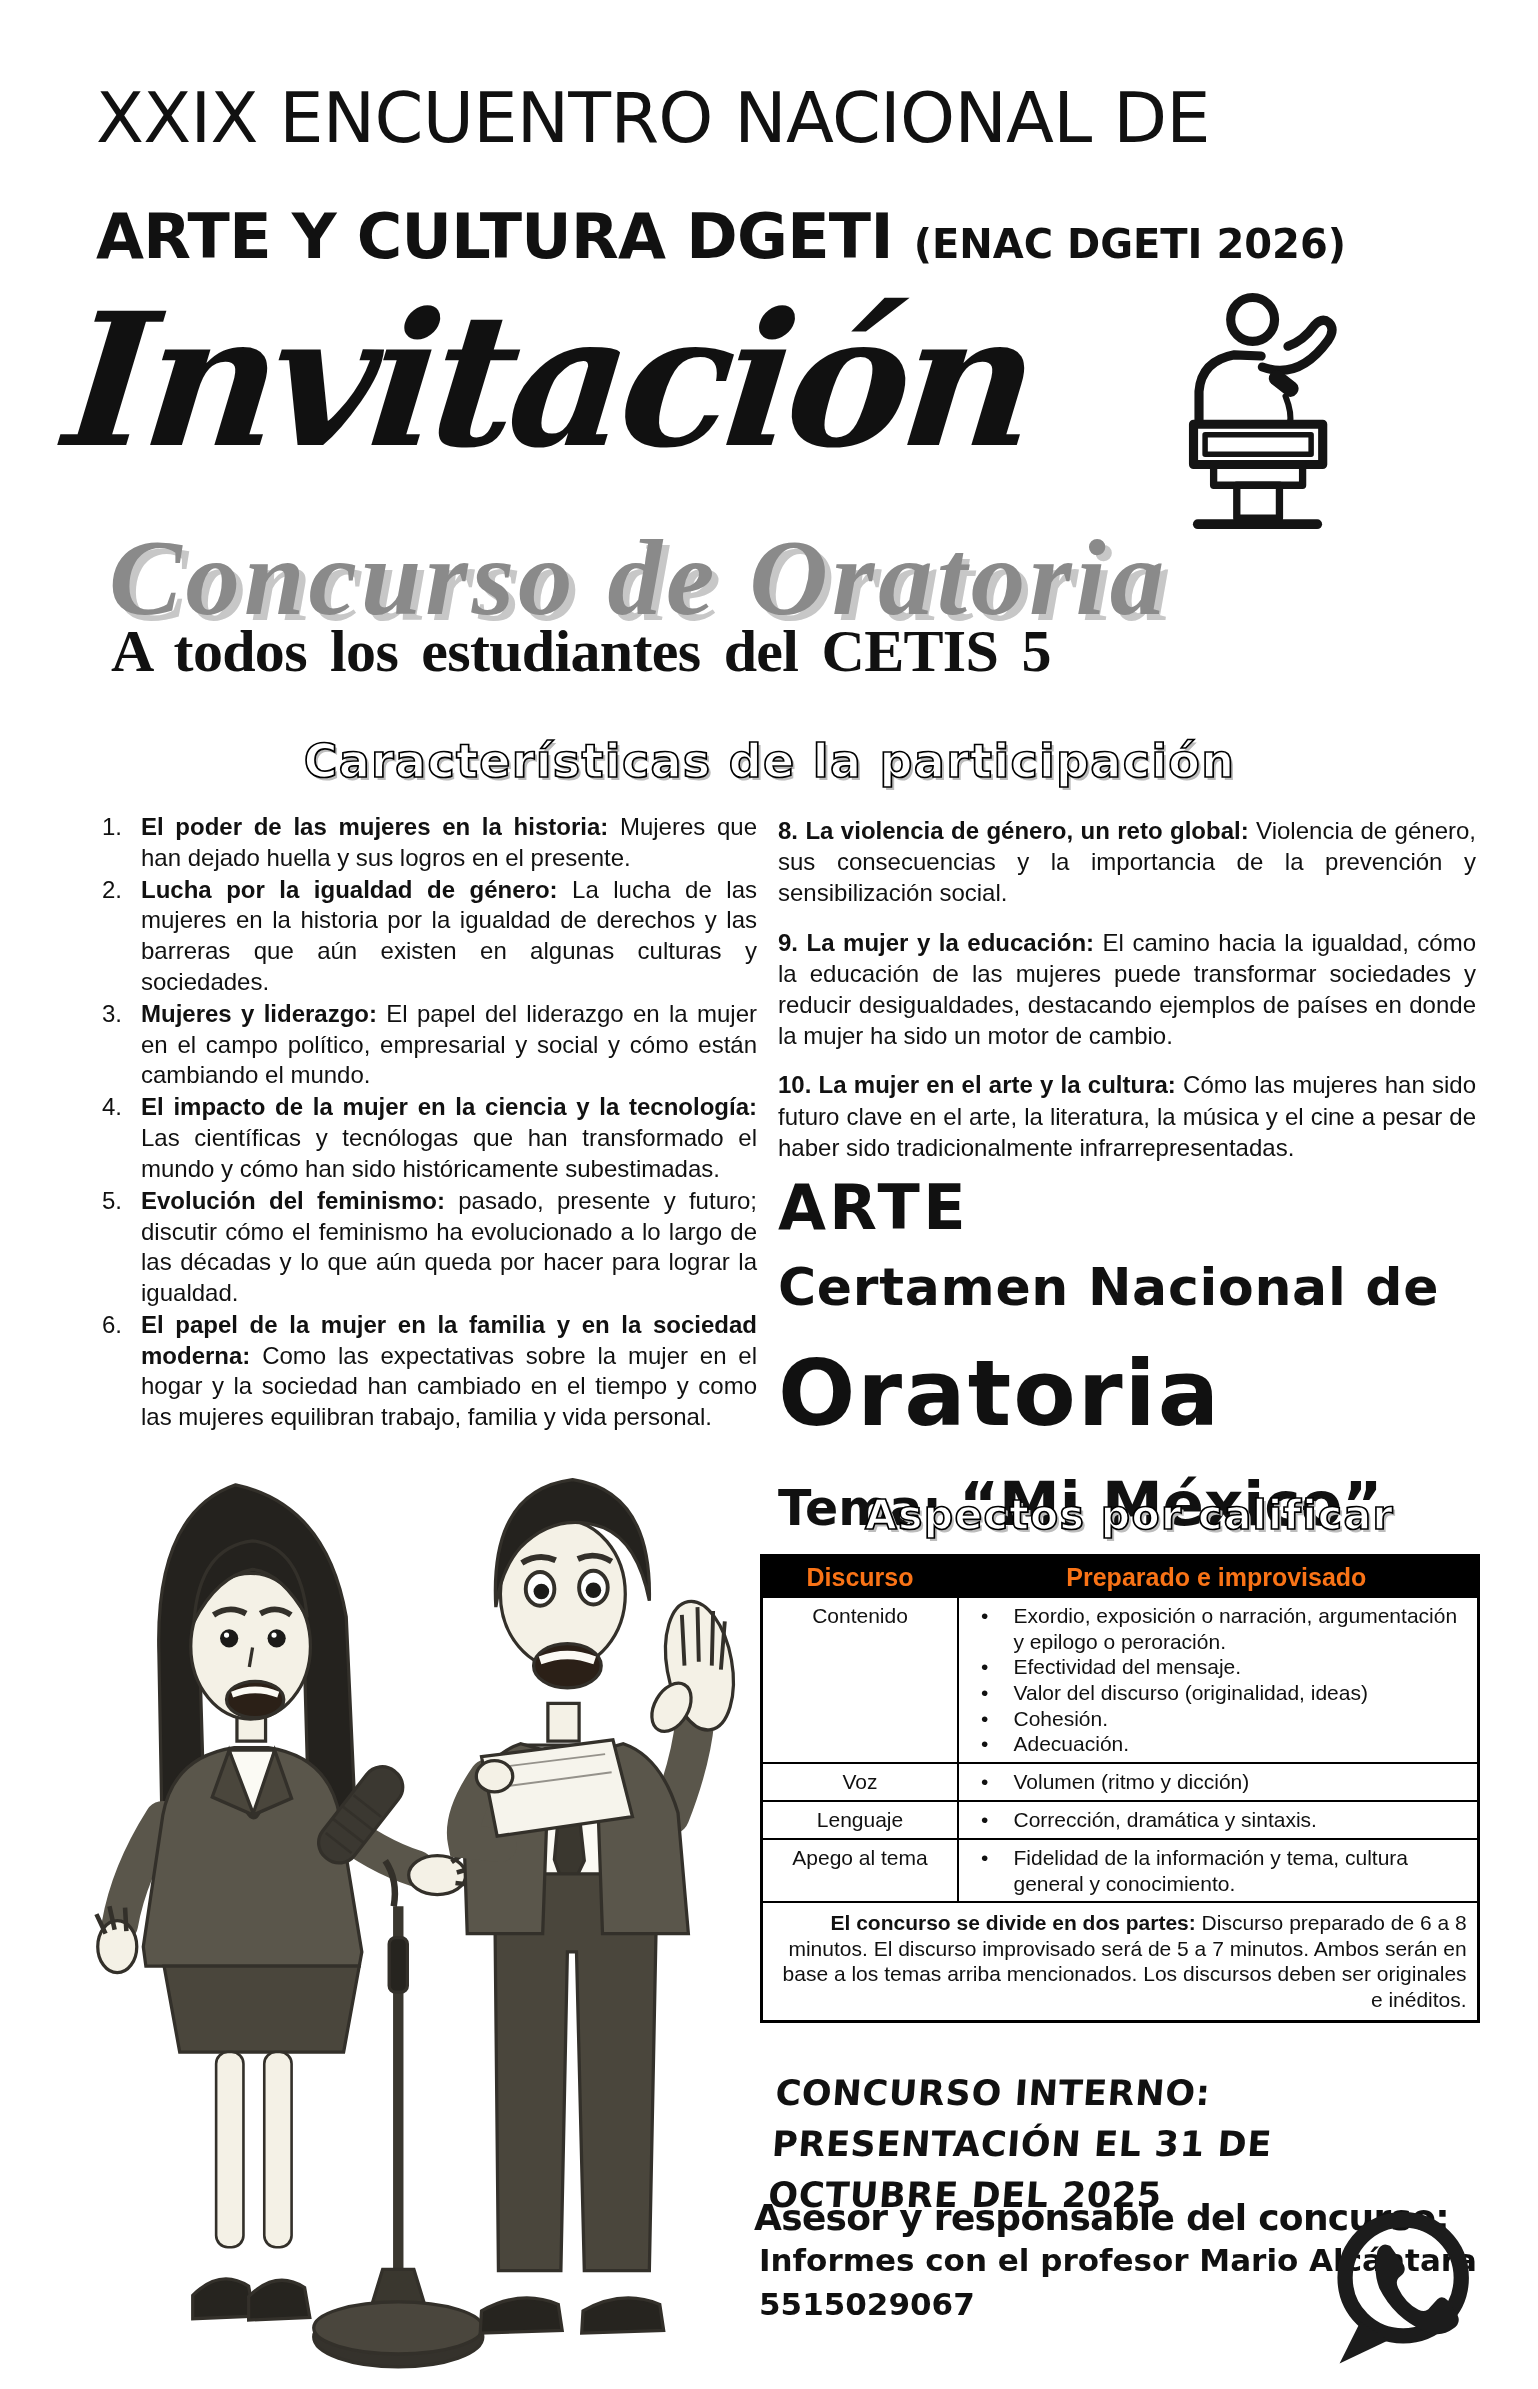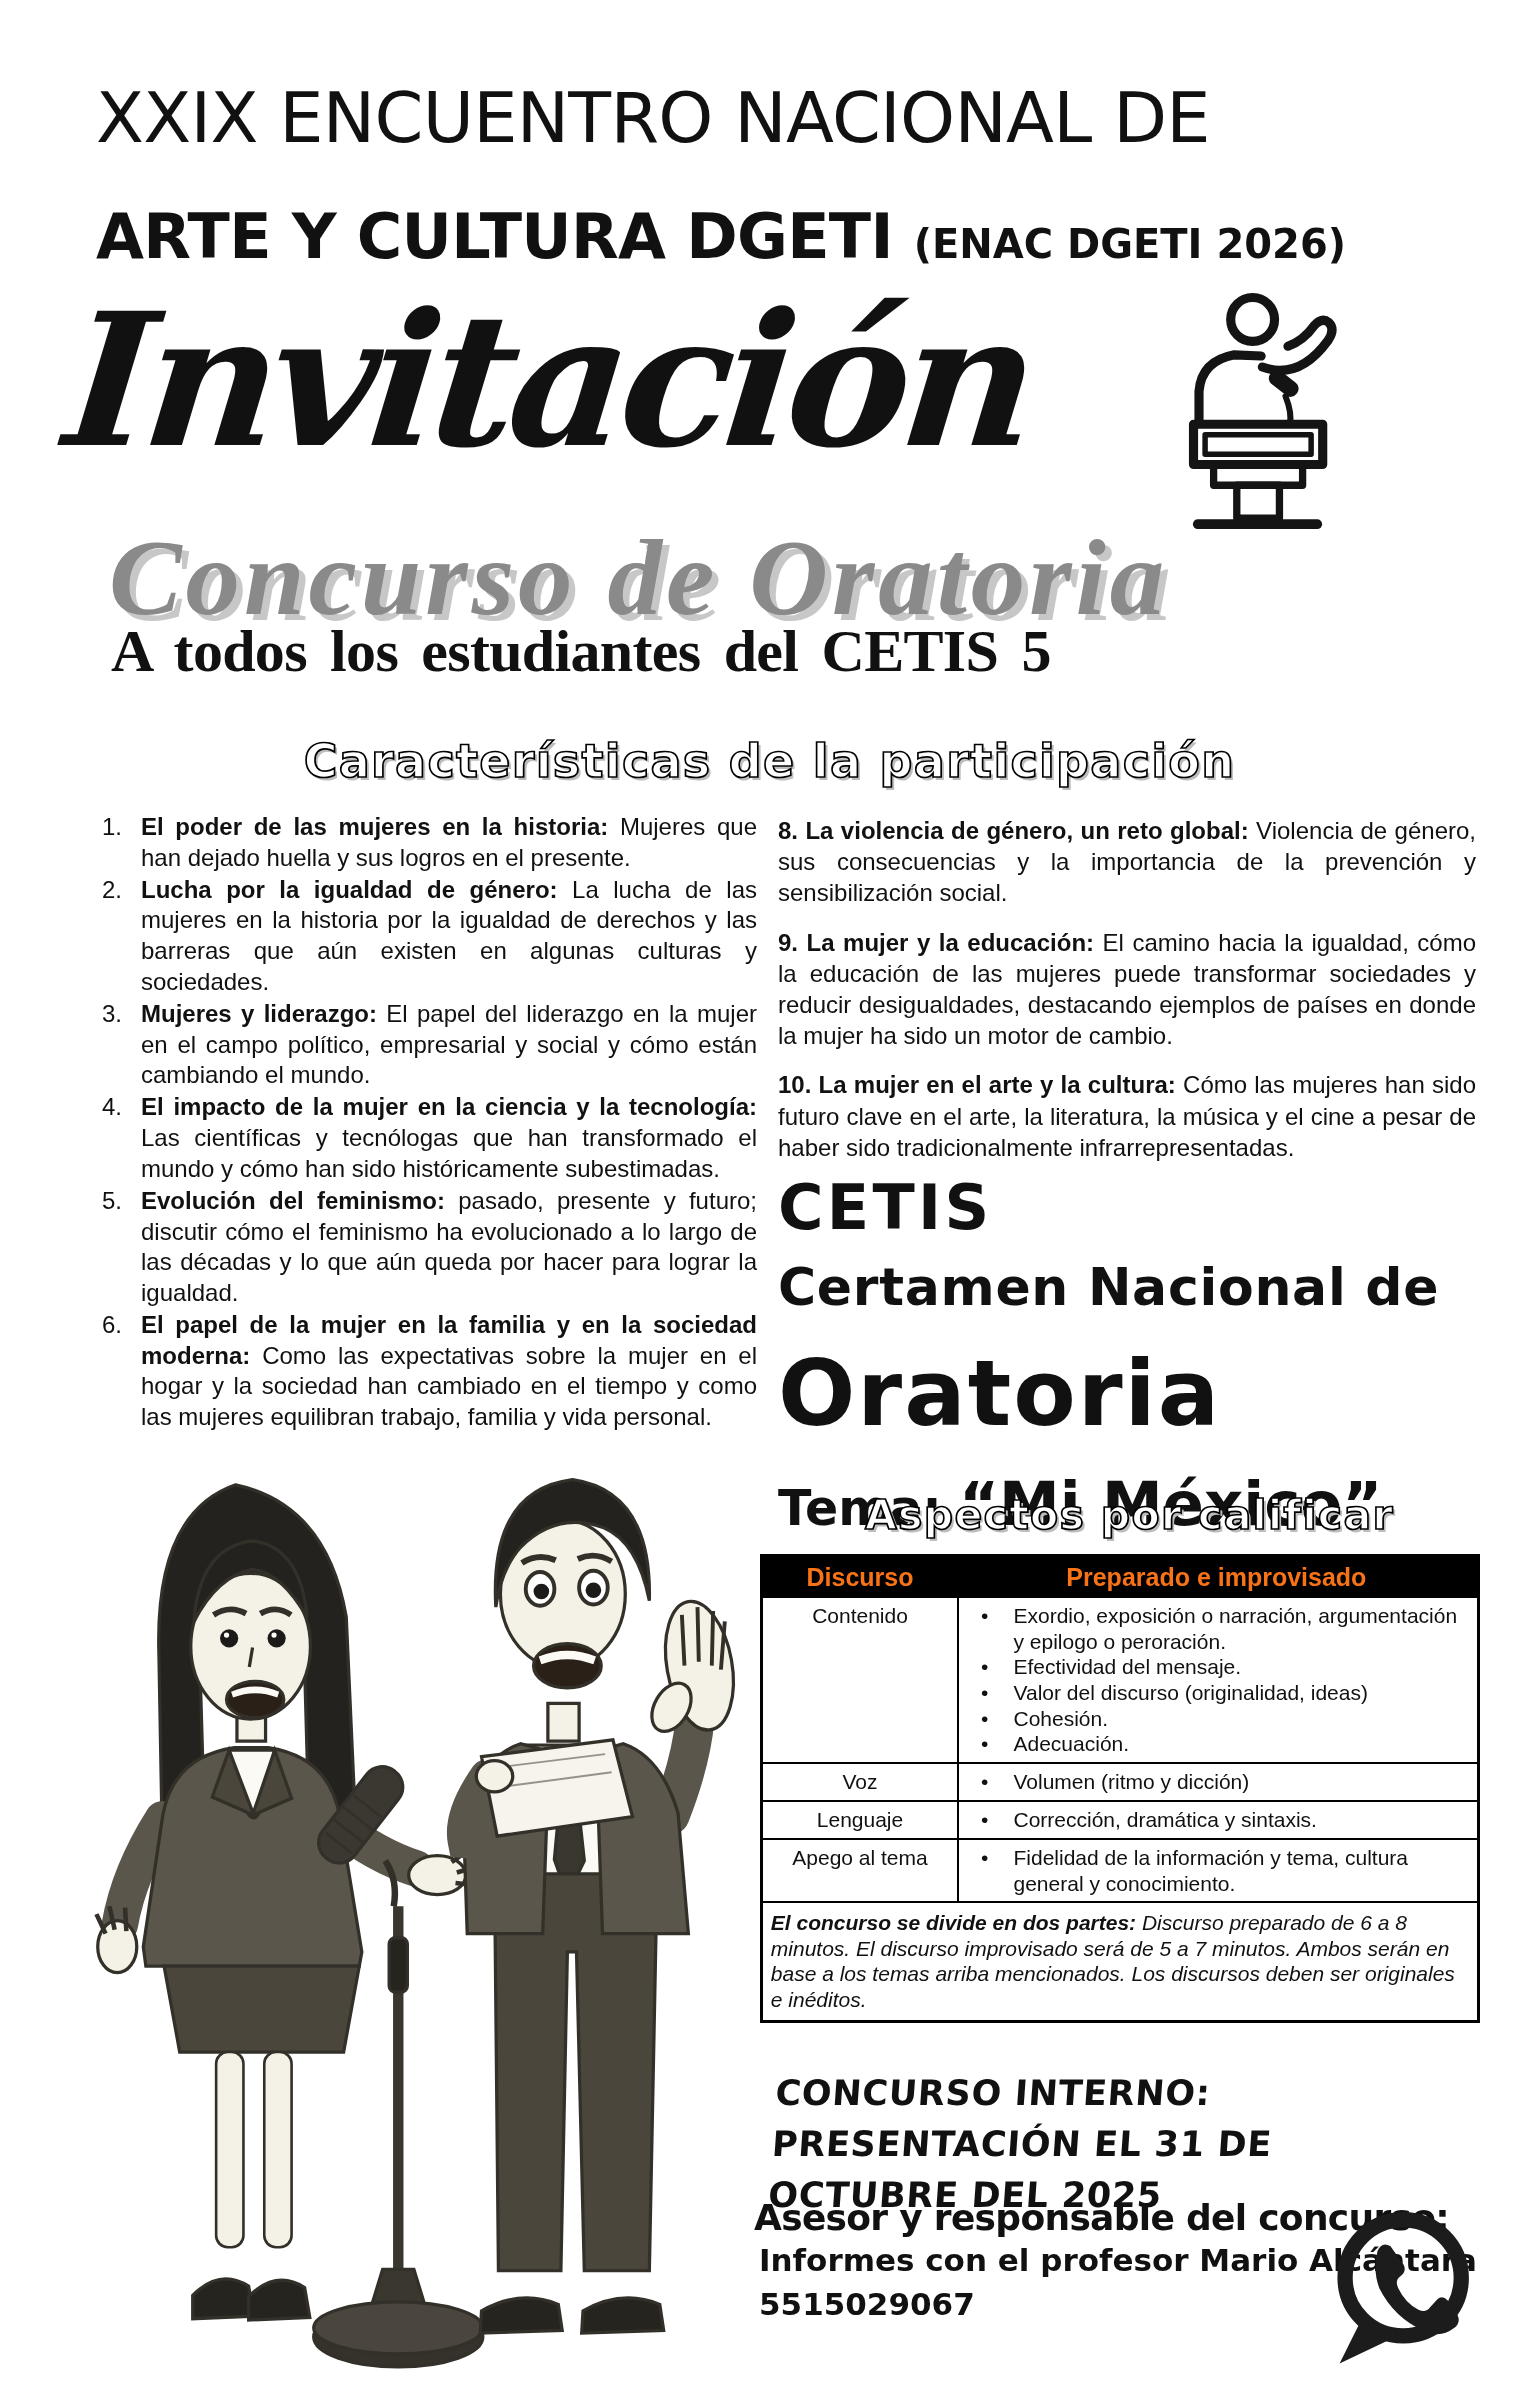--- a/index.html
+++ b/index.html
@@ -44,21 +44,21 @@
                  font-size:21px; line-height:1.22; background:#fff; }
   .tr { display:flex; border-top:2.6px solid #000; }
   .tr.first { border-top:none; }
   .th-row { display:flex; background:#000; color:#f97316; font-weight:bold; font-size:25px; }
   .c1 { flex:0 0 194px; text-align:center; padding:5.2px 3.9px; }
   .c2 { flex:1; padding:5.2px 7.8px 5.2px 6.5px; border-left:2.6px solid #000; }
   .th-row .c2 { border-left:none; text-align:center; }
   .tr .c1 { display:flex; align-items:flex-start; justify-content:center; }
   .bul { position:relative; padding-left:48px; }
   .bul::before { content:"•"; position:absolute; left:15.6px; }
-  .tfoot { border-top:2.6px solid #000; padding:6.5px 10.4px 7.8px 7.8px; text-align:left;font-style:italic; }
+  .tfoot { border-top:2.6px solid #000; padding:6.5px 10.4px 7.8px 7.8px; text-align:right; }
   
   .internal { left:772px; top:2068px; width:625px; font-family:"DejaVu Sans",sans-serif;
               font-weight:bold; font-size:35px; line-height:1.45; transform:skewX(-4deg);
               letter-spacing:0.7px; }
   .advisor  { left:754px; top:2181px; font-weight:bold; font-size:36px;
               font-family:"DejaVu Sans",sans-serif; letter-spacing:-0.7px;margin-top:16px; }
   .contact  { left:759px; top:2238px; font-size:31px; font-weight:600; line-height:1.42;
               font-family:"DejaVu Sans",sans-serif; }
   svg { display:block; }
 </style>
@@ -221,21 +221,21 @@
     <path d="M 640 470 L 842 444 L 872 562 L 664 592 Z" fill="#f6f4ec"></path>
     <path d="M 668 486 L 830 466 M 674 516 L 840 494" stroke-width="3" fill="none" opacity="0.5"></path>
     <ellipse cx="660" cy="500" rx="28" ry="24" fill="#f4f1e6"></ellipse>
     <path d="M 640 1322 Q 700 1288 758 1312 L 764 1352 L 638 1356 Z" fill="#26241f"></path>
     <path d="M 796 1322 Q 856 1288 914 1312 L 920 1352 L 794 1356 Z" fill="#26241f"></path>
   </g>
 </svg>
 </div>
 
 <div class="abs certamen">
-  <div class="l1">CETIS</div>
+  <div class="l1">ARTE</div>
   <div class="l2">Certamen Nacional de</div>
   <div class="l3">Oratoria</div>
   <div class="l4">
     <span>Tema:</span>
     <span class="theme">“Mi México”</span>
   </div>
 </div>
 <div class="abs outline-heading aspects-heading">Aspectos por calificar</div>
 
 <div class="abs score-table">

